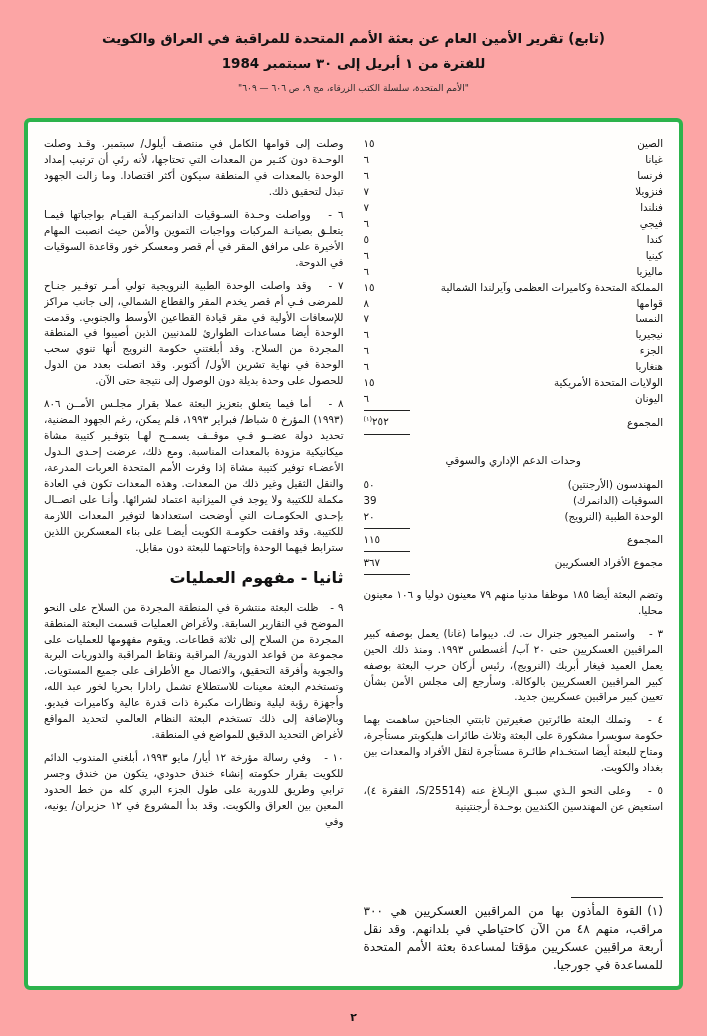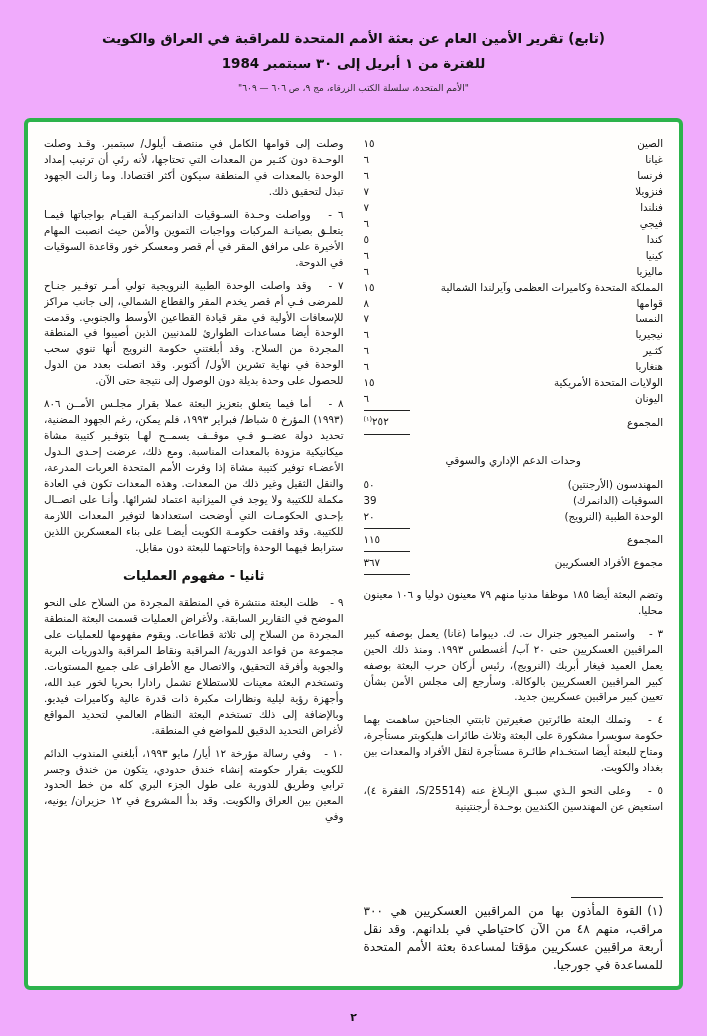--- a/index.html
+++ b/index.html
@@ -3,21 +3,21 @@
 <meta charset="utf-8">
 <style>
   * { margin:0; padding:0; box-sizing:border-box; }
   html,body { width:707px; height:1036px; }
   body {
     background:#ffffff;
     font-family:"DejaVu Sans", sans-serif;
     color:#121212;
     direction:rtl;
   }
-  .page { position:relative; width:707px; height:1036px; background:#f0abfc; overflow:hidden; }
+  .page { position:relative; width:707px; height:1036px; background:#fca5a5; overflow:hidden; }
 
   .doc-header { position:absolute; top:26px; left:0; right:0; text-align:center; }
   .doc-title { font-weight:bold; font-size:13.5px; line-height:1.85; }
   .doc-source { font-size:9px; margin-top:7px; color:#2a2a2a; }
 
   .green-box {
     position:absolute; top:118px; left:24px; width:659px; height:872px;
     border:4px solid #2db34c; border-radius:6px; background:#fffefc;
     padding:14px 16px 12px;
   }
@@ -29,21 +29,21 @@
   .tname { padding-left:6px; }
   .tval { width:44px; flex:none; text-align:left; }
   .rule { width:46px; border-top:1px solid #222; margin:3px 0; margin-left:0; margin-right:auto; }
   .total-row .tname, .total-row .tval { font-weight:normal; }
   .fn-ref { font-size:6.5px; vertical-align:super; }
 
   .support-title { font-weight:normal; text-align:center; margin:14px 0 9px; font-size:10.6px; }
 
   .para { margin:0 0 7px; }
   .para-first { margin-top:9px; }
-  .section-heading { font-weight:bold; text-align:center; margin:10px 0 9px; font-size:13px; }
+  .section-heading { font-weight:bold; text-align:right; margin:10px 0 9px; font-size:16px; }
 
   .footnote { margin-top:auto; font-size:12px; line-height:1.5; text-align:justify; }
   .footnote-rule { width:92px; border-top:1px solid #222; margin-bottom:4px; }
   .fn-marker { padding-left:5px; }
 
   .page-number { position:absolute; bottom:12px; left:0; right:0; text-align:center; font-weight:bold; font-size:11px; }
 </style>
 </head>
 <body>
 
@@ -107,21 +107,21 @@
           </div>
           <div class="trow">
             <span class="tname">النمسا</span>
             <span class="tval">٧</span>
           </div>
           <div class="trow">
             <span class="tname">نيجيريا</span>
             <span class="tval">٦</span>
           </div>
           <div class="trow">
-            <span class="tname">كثـير</span>
+            <span class="tname">الجزء</span>
             <span class="tval">٦</span>
           </div>
           <div class="trow">
             <span class="tname">هنغاريا</span>
             <span class="tval">٦</span>
           </div>
           <div class="trow">
             <span class="tname">الولايات المتحدة الأمريكية</span>
             <span class="tval">١٥</span>
           </div>

